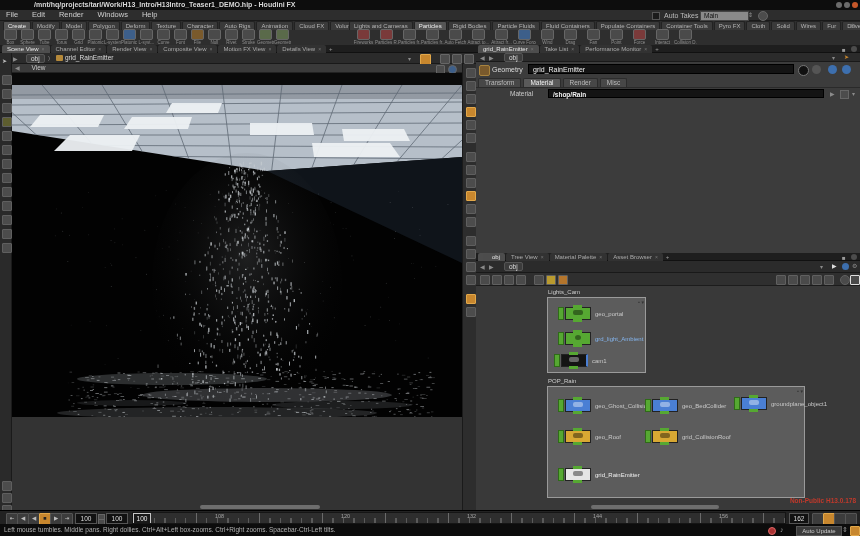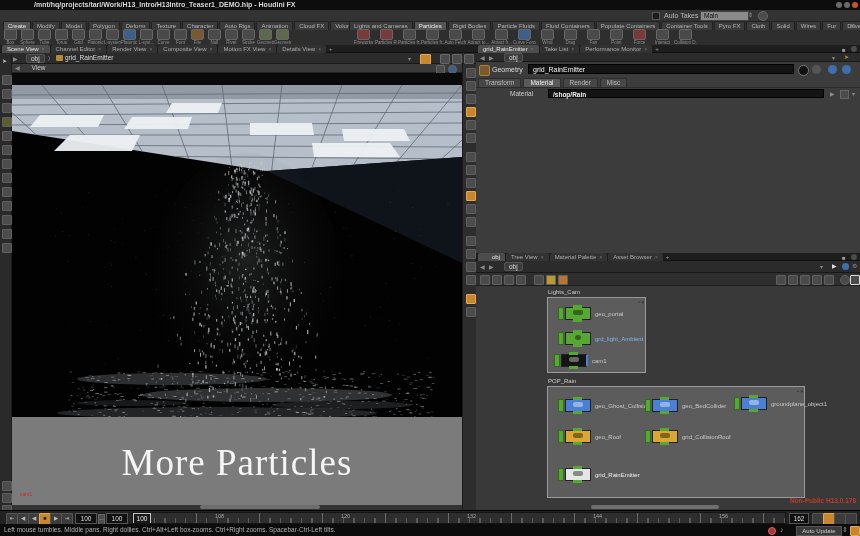--- a/index.html
+++ b/index.html
@@ -114,20 +114,27 @@
 </head>
 <body>
 
 <div id="app">
 
   <div class="abs" id="title-bar">/mnt/hq/projects/tarl/Work/H13_Intro/H13Intro_Teaser1_DEMO.hip - Houdini FX</div>
   <div class="abs windot" style="left:836px;"></div>
   <div class="abs windot" style="left:844px;"></div>
   <div class="abs windot" style="left:852px;background:#c4572a;"></div>
 
+  <div class="abs" id="menu-bar">
+    <span class="menu-item">File</span>
+    <span class="menu-item">Edit</span>
+    <span class="menu-item">Render</span>
+    <span class="menu-item">Windows</span>
+    <span class="menu-item">Help</span>
+  </div>
   <div class="abs" id="auto-takes-box" style="top:12px;"></div>
   <div class="abs" id="auto-takes-label" style="top:12px;">Auto Takes</div>
   <div class="abs" id="take-select" style="top:11px;">Main</div>
   <span class="abs mini-ic" style="left:748px;top:11px;">⇕</span>
   <div class="abs" style="left:758px;top:11px;width:8px;height:8px;border-radius:50%;background:#4c4c4c;border:1px solid #666;"></div>
 
   <div class="abs" id="shelf">
     <div style="position:absolute;left:3px;top:0;">
       <span class="stab act">Create</span><span class="stab">Modify</span><span class="stab">Model</span><span class="stab">Polygon</span><span class="stab">Deform</span><span class="stab">Texture</span><span class="stab">Character</span><span class="stab">Auto Rigs</span><span class="stab">Animation</span><span class="stab">Cloud FX</span><span class="stab">Volume</span>
       <span class="gearglyph">⚙</span>
@@ -1644,24 +1651,20 @@
           <rect x="170.4" y="255.2" width="0.7" height="0.7" opacity="0.20"></rect>
           <rect x="155.9" y="267.4" width="0.7" height="0.7" opacity="0.37"></rect>
           <rect x="98.7" y="167.1" width="0.7" height="0.7" opacity="0.34"></rect>
           <rect x="264.8" y="191.7" width="0.7" height="0.7" opacity="0.18"></rect>
           <rect x="99.4" y="191.8" width="0.7" height="0.7" opacity="0.37"></rect>
           <rect x="132.5" y="156.9" width="0.7" height="0.7" opacity="0.30"></rect>
         </g>
     </svg>
   </div>
 
-  <div class="abs" id="band">
-    <div id="band-title">More Particles</div>
-    <div class="abs" id="cam-label">cam1</div>
-  </div>
   <div class="abs hslider" style="left:200px;width:120px;"></div>
 
   <div class="abs" id="right-vtoolbar">
     <div class="rt-ic" style="top:4px;"></div>
     <div class="rt-ic" style="top:17px;"></div>
     <div class="rt-ic" style="top:30px;"></div>
     <div class="rt-ic hl" style="top:43px;"></div>
     <div class="rt-ic" style="top:56px;"></div>
     <div class="rt-ic" style="top:69px;"></div>
     <div class="rt-ic" style="top:88px;"></div>

